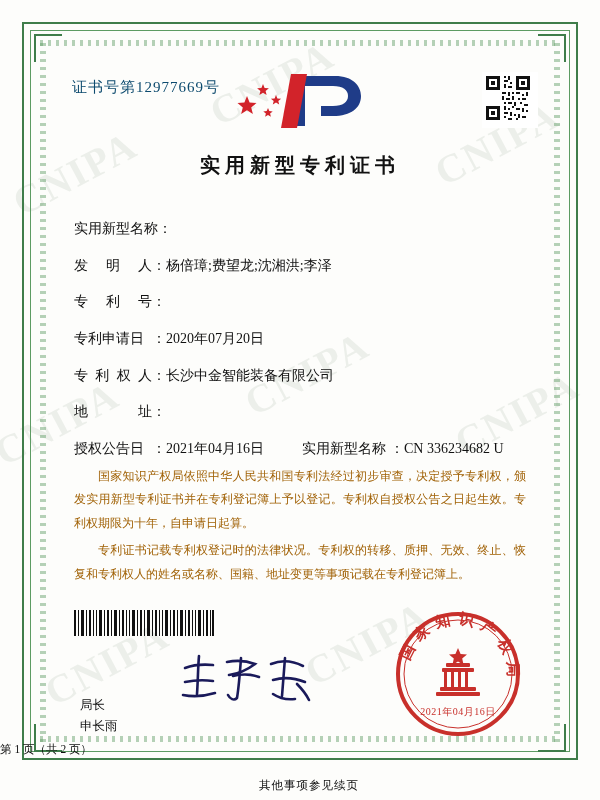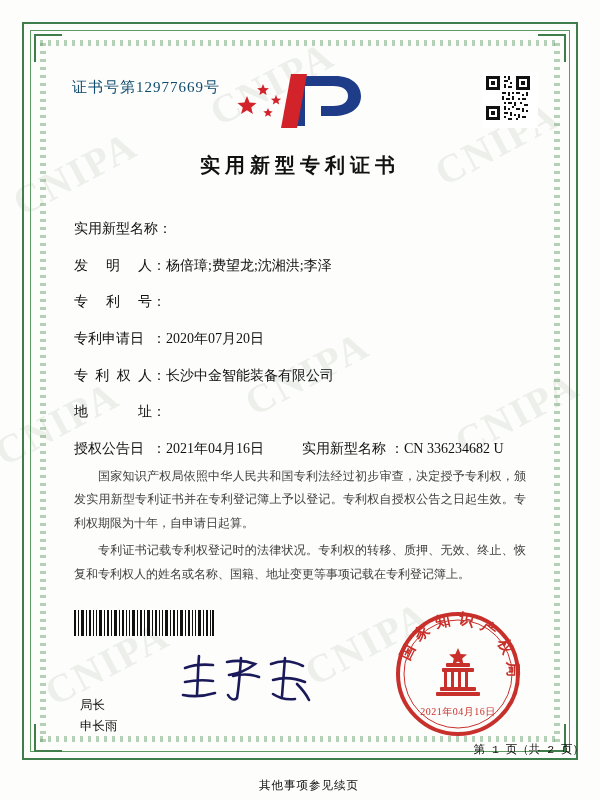--- a/index.html
+++ b/index.html
@@ -162,21 +162,21 @@
   .lbl-auto { white-space: nowrap; margin-right: 4px; }
 
   
   .paras {
     position: absolute;
     left: 74px; top: 465px;
     width: 452px;
     font-family: "Liberation Serif", "DejaVu Serif", serif;
     font-size: 12px;
     line-height: 1.95;
-    color: #404040;
+    color: #a16207;
     text-align: justify;
   }
   .paras p { margin: 0 0 4px 0; text-indent: 24px; }
 
   
   .barcode {
     position: absolute;
     left: 74px; top: 610px;
     width: 140px; height: 26px;
   }
@@ -209,23 +209,23 @@
   }
   .signature {
     position: absolute;
     left: 175px; top: 650px;
     width: 150px; height: 54px;
   }
 
   
   .page-no {
     position: absolute;
-    left: 0; right: 16px; top: 742px;
-    text-align: right;
-    font-family: Liberation Mono, monospace;
+    left: 0; right: 0; top: 742px;
+    text-align: left;
+    font-family: Liberation Serif, serif;
     font-size: 11.5px;
     color: #111;
   }
   .footer-note {
     position: absolute;
     left: 0; right: 0; top: 778px;
     text-align: center;
     font-family: "Liberation Serif", "DejaVu Serif", serif;
     font-size: 11.5px;
     color: #111;

